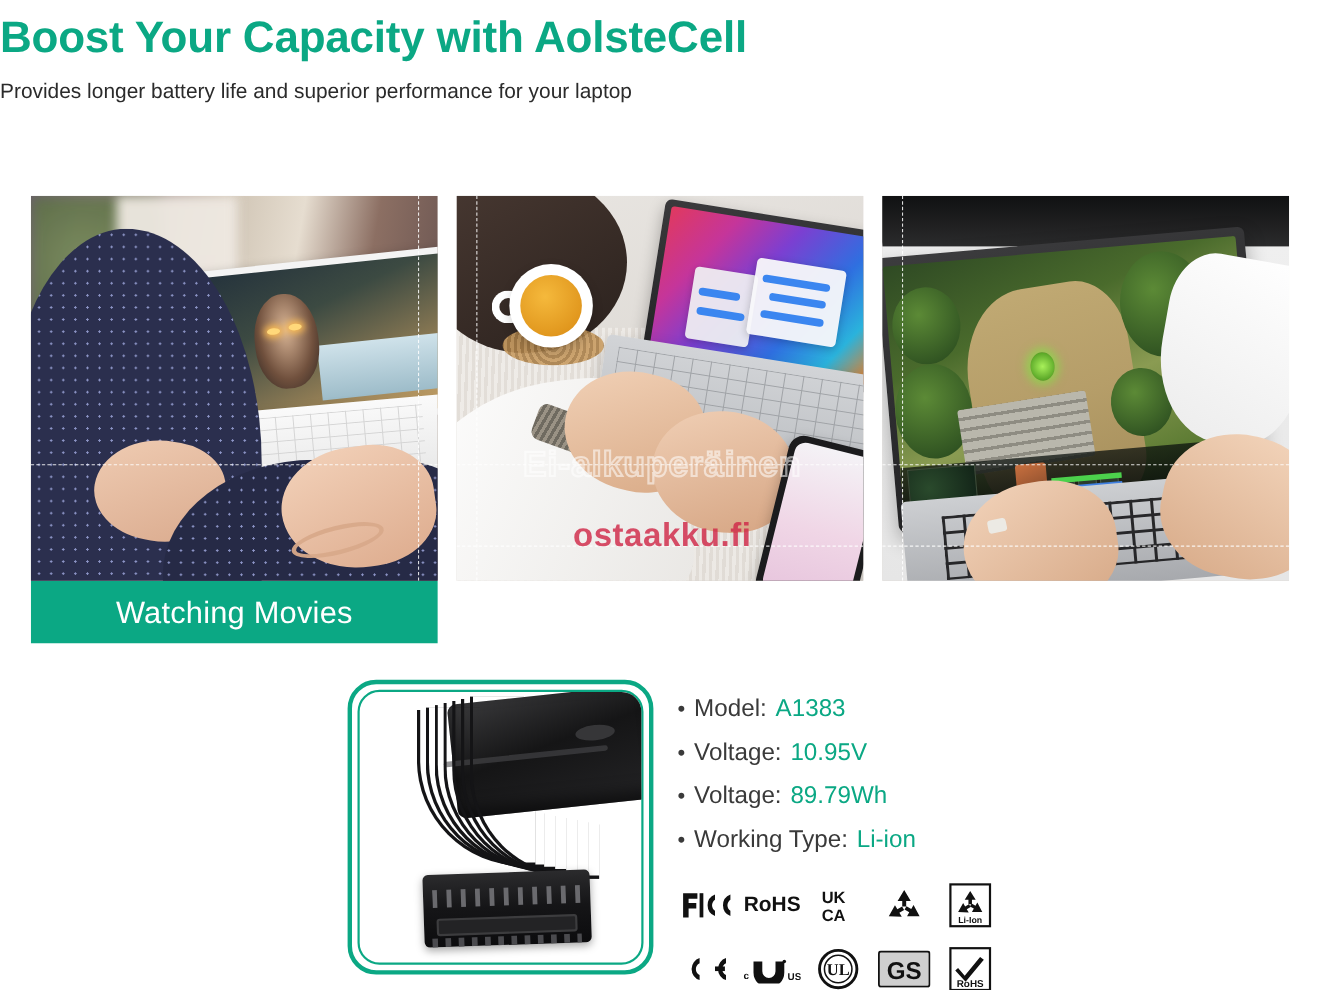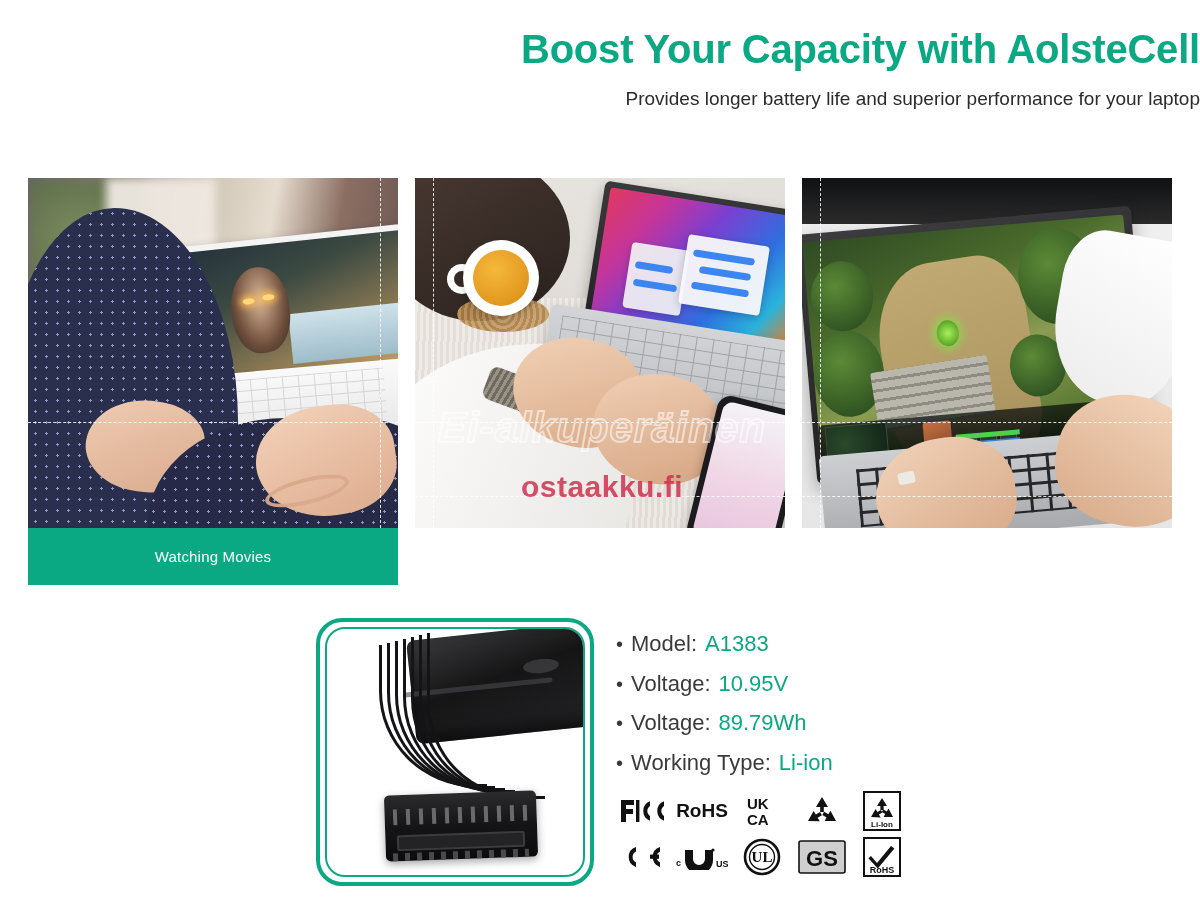--- a/index.html
+++ b/index.html
@@ -5,41 +5,41 @@
   * { box-sizing: border-box; margin: 0; padding: 0; }
   html, body {
     width: 1200px; height: 900px;
     background: #ffffff;
     font-family: "Liberation Sans", sans-serif;
     overflow: hidden;
   }
   .page { position: relative; width: 1200px; height: 900px; background:#fff; }
 
   
-  .header { text-align: right; padding-top: 26px; }
+  .header { text-align: left; padding-top: 11px; }
   .title {
     font-size: 40px; font-weight: bold; color: #0BA884;
     letter-spacing: -0.2px; line-height: 1.15;
   }
   .subtitle {
     font-size: 19px; color: #2b2b2b; margin-top: 16px; font-weight: normal;
   }
 
   
   .cards {
     position: absolute; left: 28px; top: 178px;
     width: 1144px; height: 407px;
     display: flex; gap: 17px;
   }
   .card { width: 370px; height: 407px; display: flex; flex-direction: column; overflow: hidden; }
   .photo { position: relative; width: 370px; height: 350px; overflow: hidden; background:#d9d4cf; }
   .caption {
     height: 57px; background: #0BA884; color: #fff;
     display: flex; align-items: center; justify-content: center;
-    font-size: 15px; letter-spacing: .2px;
+    font-size: 28px; letter-spacing: .2px;
   }
 
   
   .guide { position:absolute; border:0; pointer-events:none; }
   .guide-h { left:0; width:100%; border-top:1px dashed rgba(255,255,255,.85); }
   .guide-v { top:0; height:100%; border-left:1px dashed rgba(255,255,255,.85); }
 
   
   .p1-bg { position:absolute; inset:0;
     background:
@@ -195,24 +195,24 @@
     transform: rotate(12deg); }
   .p3-ring { position:absolute; left:96px; bottom:44px; width:17px; height:12px;
     background:#eceae4; border-radius:3px; transform: rotate(-12deg); }
   .p3-sleeve { position:absolute; right:-14px; top:56px; width:130px; height:170px;
     background: linear-gradient(200deg,#ffffff,#ececec); border-radius: 30% 20% 40% 50%;
     transform: rotate(10deg); }
 
   
   .wm-outline {
     position: absolute; left: 388px; top: 404px; width: 428px;
-    text-align: center; font-size: 42px; font-weight: bold;
+    text-align: center; font-size: 32px; font-weight: bold;
     color: rgba(255,255,255,0.0);
     -webkit-text-stroke: 2px rgba(255,255,255,0.55);
-    letter-spacing: 1px; white-space: nowrap; pointer-events: none; font-style: italic;
+    letter-spacing: 1px; white-space: nowrap; pointer-events: none;
   }
   .wm-red {
     position: absolute; left: 388px; top: 470px; width: 428px;
     text-align: center; font-size: 30px; font-weight: bold;
     color: rgba(208,40,72,0.82); letter-spacing: .5px; pointer-events: none;
   }
 
   
   .bottom { position: absolute; left: 0; top: 612px; width: 1200px; height: 288px; }
 
@@ -273,21 +273,21 @@
     display: flex; align-items: baseline; gap: 8px;
     font-size: 22px; color: #3a3a3a; margin-bottom: 12px; line-height: 1.25;
   }
   .spec-row .dot { font-size: 20px; color:#3a3a3a; line-height:1; }
   .spec-val { color: #0BA884; font-weight: normal; }
 
   
   .certs {
     position: absolute; left: 612px; top: 176px; width: 300px;
   }
-  .cert-row { display: flex; align-items: center; gap: 0px; height: 46px; }
+  .cert-row { display: flex; align-items: center; gap: 0px; height: 46px; margin-top: 12px; }
   .cert { width: 60px; height: 44px; display:flex; align-items:center; justify-content:center; }
   .cert svg { display:block; }
   .cert-text { font-weight: bold; color:#111; font-family:"Liberation Sans", sans-serif; }
 </style>
 </head>
 <body>
 
 <div class="page">
 
   <div class="header">

